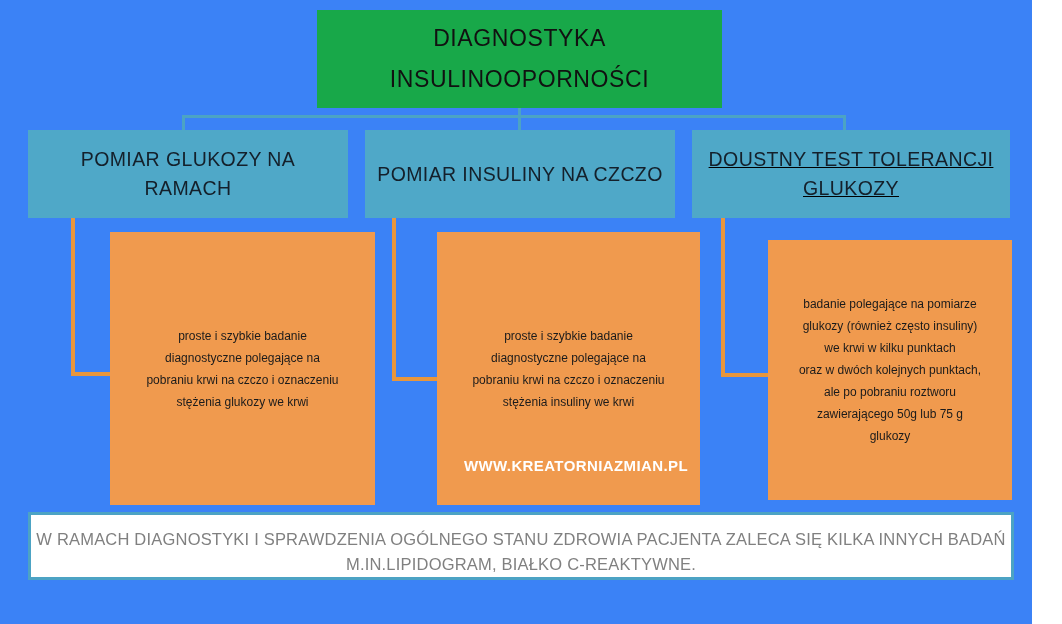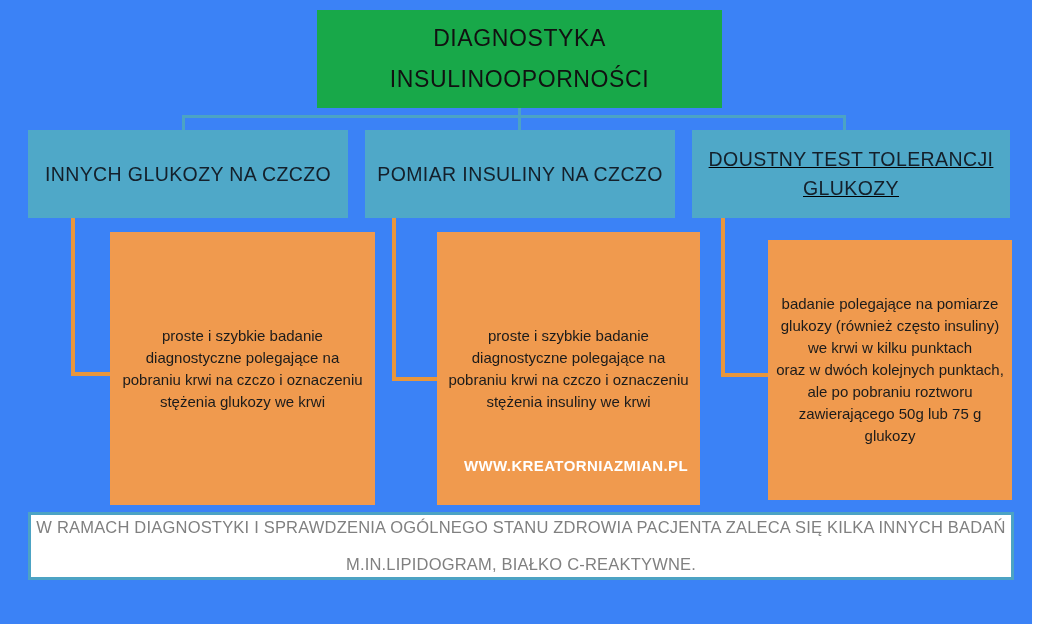--- a/index.html
+++ b/index.html
@@ -95,21 +95,21 @@
     background: #f09a4e;
     display: flex;
     flex-direction: column;
     align-items: center;
     justify-content: center;
     box-sizing: border-box;
     padding: 0 8px;
   }
   .orange-text {
     color: #1b1b1b;
-    font-size: 15px;
+    font-size: 12px;
     font-weight: 400;
     line-height: 22px;
     text-align: center;
   }
   #orange-1 { left: 110px; top: 232px; width: 265px; height: 273px; }
   #orange-2 { left: 437px; top: 232px; width: 263px; height: 273px; }
   #orange-3 { left: 768px; top: 240px; width: 244px; height: 260px; }
 
   .watermark {
     position: absolute;
@@ -130,21 +130,21 @@
     left: 28px;
     top: 512px;
     width: 986px;
     height: 68px;
     background: #ffffff;
     border: 3px solid #4ca3c4;
     box-sizing: border-box;
     display: flex;
     flex-direction: column;
     align-items: center;
-    justify-content: space-between;
+    justify-content: flex-end;
   }
   .note-line {
     color: #808080;
     font-size: 16.5px;
     font-weight: 400;
     letter-spacing: 0.2px;
     line-height: 25px;
     text-align: center;
     white-space: nowrap;
   }
@@ -158,21 +158,21 @@
     <div class="title-line">DIAGNOSTYKA</div>
     <div class="title-line">INSULINOOPORNOŚCI</div>
   </div>
 
   <div class="conn-v" style="left:518px; top:108px; width:3px; height:22px;"></div>
   <div class="conn-h" style="left:182px; top:115px; width:664px; height:3px;"></div>
   <div class="conn-v" style="left:182px; top:115px; width:3px; height:16px;"></div>
   <div class="conn-v" style="left:843px; top:115px; width:3px; height:16px;"></div>
 
   <div class="blue-box" id="blue-1">
-    <div class="blue-label">INNYCH GLUKOZY NA CZCZO</div>
+    <div class="blue-label">POMIAR GLUKOZY NA RAMACH</div>
   </div>
   <div class="blue-box" id="blue-2">
     <div class="blue-label">POMIAR INSULINY NA CZCZO</div>
   </div>
   <div class="blue-box" id="blue-3">
     <div class="blue-label">DOUSTNY TEST TOLERANCJI GLUKOZY</div>
   </div>
 
   <div class="elbow-v" style="left:71px; top:218px; height:158px;"></div>
   <div class="elbow-h" style="left:71px; top:372px; width:42px;"></div>

